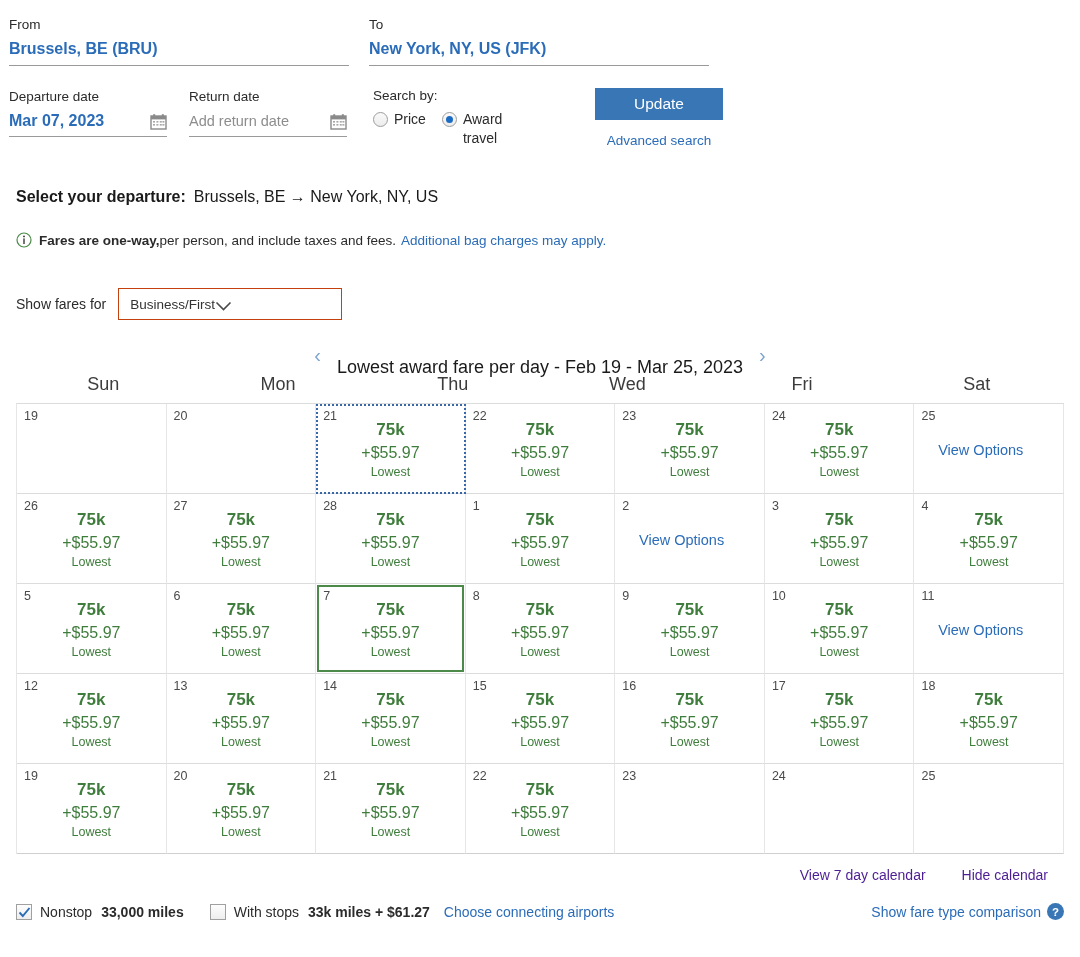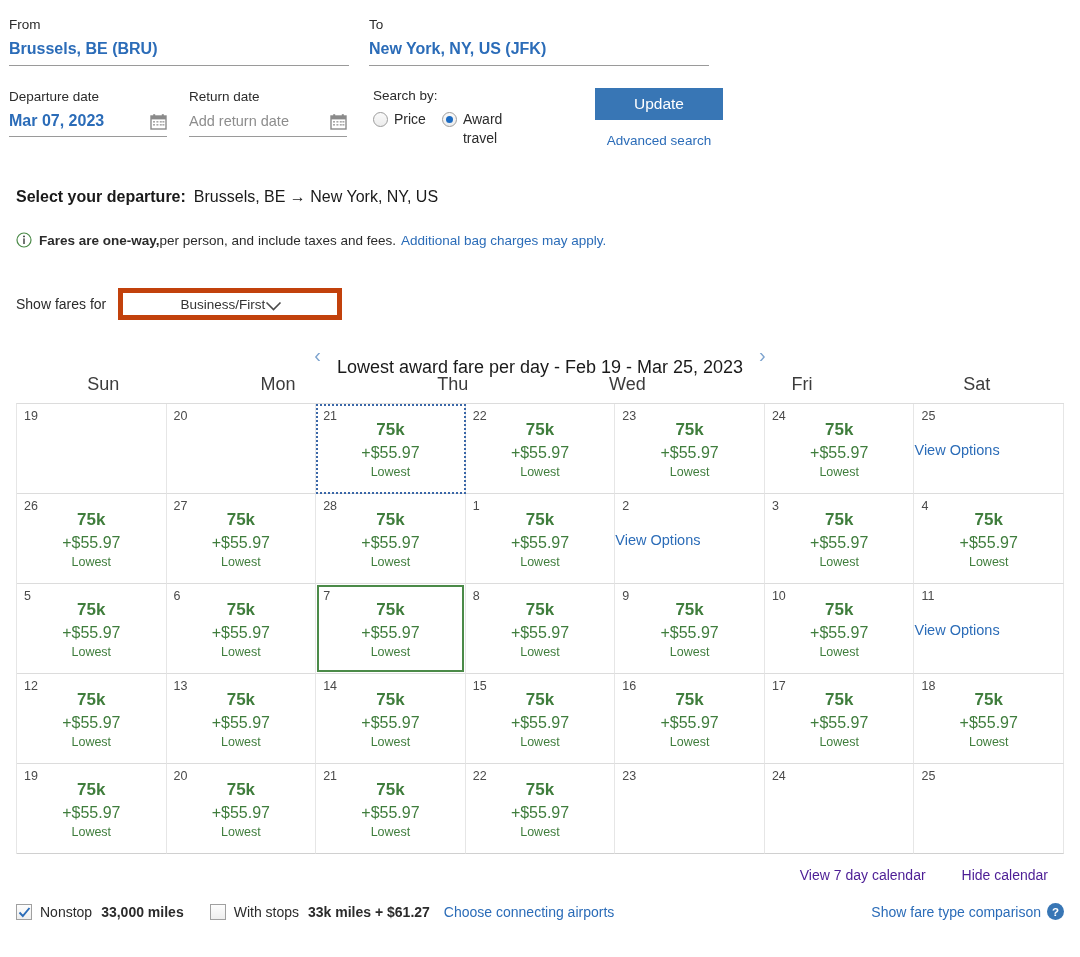--- a/index.html
+++ b/index.html
@@ -82,22 +82,22 @@
     font-size: 13.5px; color: #2b2b2b;
   }
   .info-icon { width: 16px; height: 16px; margin-right: 7px; flex:0 0 16px; }
   .fares-note b { font-weight: bold; }
   .fares-note .lnk { color: #2b6cb8; margin-left: 5px; cursor: pointer; }
 
   
   .showfares { display: flex; align-items: center; margin: 40px 0 0 16px; }
   .showfares-label { font-size: 14px; margin-right: 12px; }
   .select-box {
-    width: 224px; height: 32px; border: 5px solid #c2410c; background:#fff;
-    display: flex; align-items: center; justify-content: center;
+    width: 224px; height: 32px; border: 1px solid #c2410c; background:#fff;
+    display: flex; align-items: center; justify-content: flex-start;
     padding: 0 9px 0 11px; cursor: pointer; font-size: 13.5px; color:#333;
   }
   .chev { width: 17px; height: 10px; }
 
   
   .cal-wrap { margin: 22px 16px 0 16px; }
   .cal-title-row {
     display: flex; align-items: center; justify-content: center;
     height: 26px; position: relative;
   }
@@ -126,21 +126,21 @@
   }
   .fare {
     position: absolute; left: 0; right: 0; top: 14px;
     text-align: center; color: #3f7d3c;
   }
   .fare .miles { font-size: 17px; font-weight: bold; line-height: 24px; }
   .fare .tax   { font-size: 16px; line-height: 22px; }
   .fare .lowest{ font-size: 12.5px; line-height: 17px; }
   .viewopt {
     position: absolute; left: 0; right: 16px; top: 38px;
-    text-align: left; color: #2b6cb8; font-size: 14.5px; cursor: pointer;
+    text-align: center; color: #2b6cb8; font-size: 14.5px; cursor: pointer;
   }
   .cal-cell.focused {
     outline: 2px dotted #3a67a8; outline-offset: -2px; z-index: 2;
   }
   .cal-cell.selected::after {
     content:""; position:absolute; left:1px; top:1px; right:1px; bottom:1px;
     border: 2px solid #4b8a48; pointer-events:none;
   }
 
   

